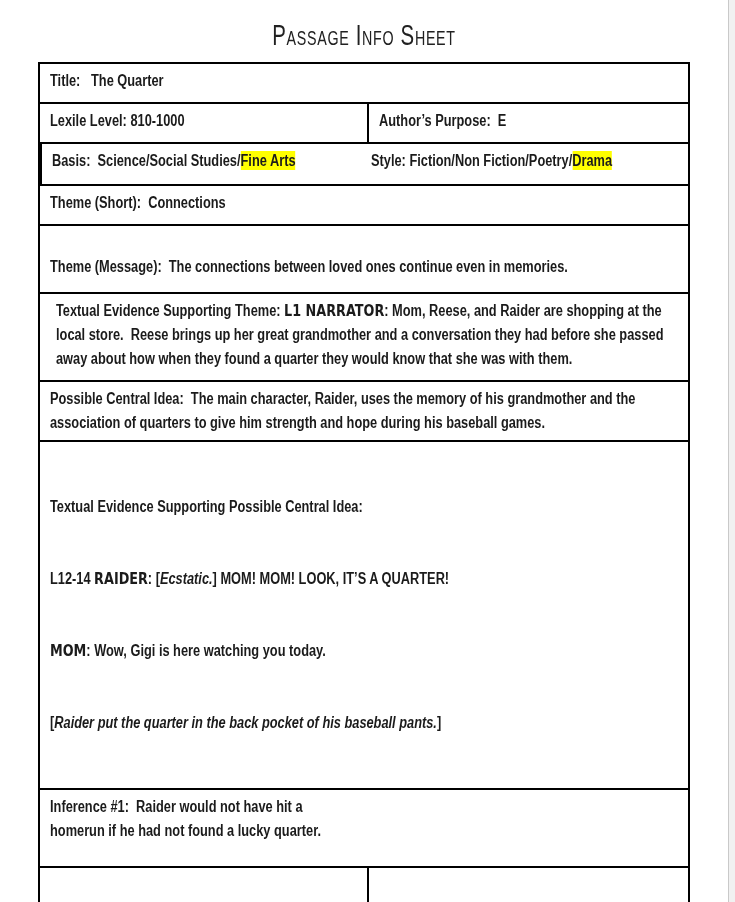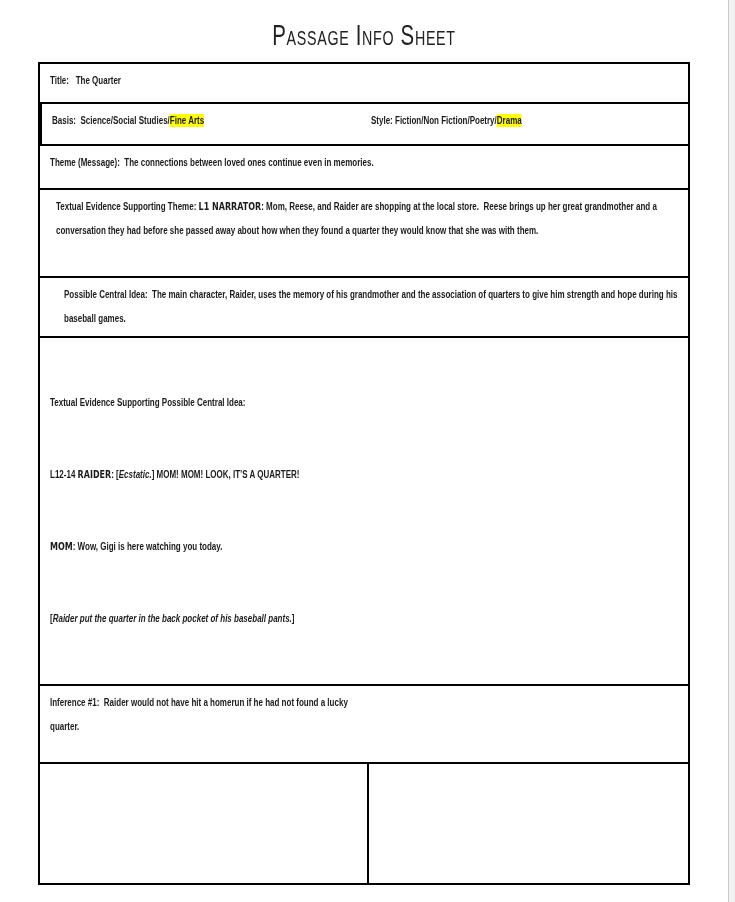--- a/index.html
+++ b/index.html
@@ -19,58 +19,71 @@
     white-space:nowrap;
   }
   .tbl{
     position:absolute;left:38px;top:62px;width:652px;
     border:2px solid #000;box-sizing:border-box;background:#fff;
   }
   .row{display:flex;border-top:2px solid #000;box-sizing:border-box;}
   .row:first-child{border-top:none;}
   .cell{
     box-sizing:border-box;padding:5px 10px;flex:1 1 auto;
-    font-weight:bold;font-size:10px;line-height:24px;overflow:hidden;
+    font-weight:bold;font-size:16px;line-height:24px;overflow:hidden;
   }
   .c1{flex:0 0 50.5%;max-width:50.5%;}
   .c2{border-left:2px solid #000;}
   .sq{
     width:125%;transform:scaleX(0.8);transform-origin:0 0;
     white-space:pre-wrap;
   }
-  .h38{min-height:38px;} .h40{min-height:40px;} .h42{min-height:42px;}
-  .h57{min-height:57px;margin-left:14px;} .h76{min-height:76px;} .h86{min-height:86px;padding-left:16px;}
+  .h38{min-height:38px;} .h40{min-height:40px;} .h42{min-height:42px;margin-top:24px;}
+  .h57{min-height:57px;} .h76{min-height:76px;} .h86{min-height:86px;padding-left:16px;}
   .h103{min-height:103px;} .h119{min-height:119px;}
   .hl{background:#ffff00;padding:1px 0;}
   .strong{font-family:"DejaVu Sans",sans-serif;}
   .it{font-style:italic;}
 </style>
 </head>
 <body>
 
 <h1 class="doc-title">Passage Info Sheet</h1>
 
 <div class="tbl">
 
   <div class="row">
     <div class="cell c1 h38">
       <div class="sq"><span>Title:   </span><span>The Quarter</span></div>
     </div>
   </div>
 
+  <div class="row">
+    <div class="cell c1 h38">
+      <div class="sq"><span>Lexile Level: </span><span>810-1000</span></div>
+    </div>
+    <div class="cell c2 h38">
+      <div class="sq"><span>Author’s Purpose:  </span><span>E</span></div>
+    </div>
+  </div>
 
   <div class="row">
     <div class="cell c2 h40">
       <div class="sq"><span>Basis:  </span><span>Science/Social Studies/</span><span class="hl">Fine Arts</span></div>
     </div>
     <div class="cell c1 h40">
       <div class="sq"><span>Style: </span><span>Fiction/Non Fiction/Poetry/</span><span class="hl">Drama</span></div>
     </div>
   </div>
 
+  <div class="row">
+    <div class="cell h38">
+      <div class="sq"><span>Theme (Short):  </span><span>Connections</span></div>
+    </div>
+  </div>
 
   <div class="row">
     <div class="cell h42">
       <div class="sq"><span>Theme (Message):  </span><span>The connections between loved ones continue even in memories.</span></div>
     </div>
   </div>
 
   <div class="row">
     <div class="cell h86">
       <div class="sq"><span>Textual Evidence Supporting Theme: </span><span class="strong">L1 </span><span class="strong">NARRATOR</span><span>: Mom, Reese, and Raider are shopping at the local store.  Reese brings up her great grandmother and a conversation they had before she passed away about how when they found a quarter they would know that she was with them.</span></div>

